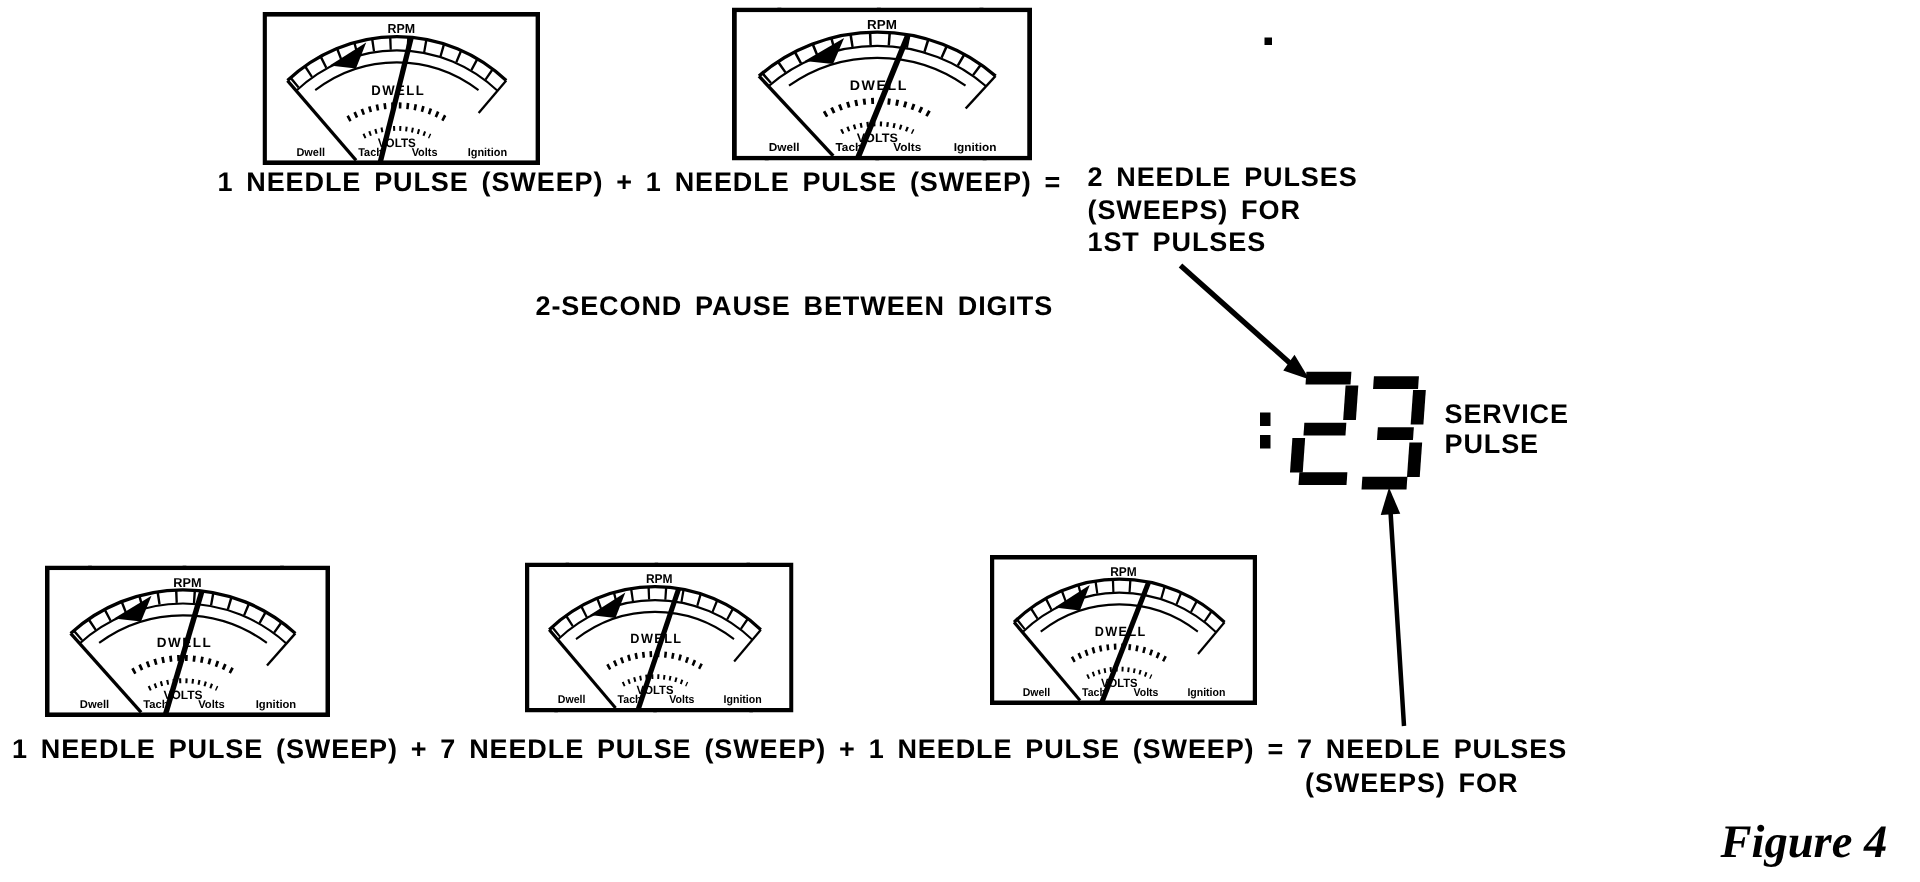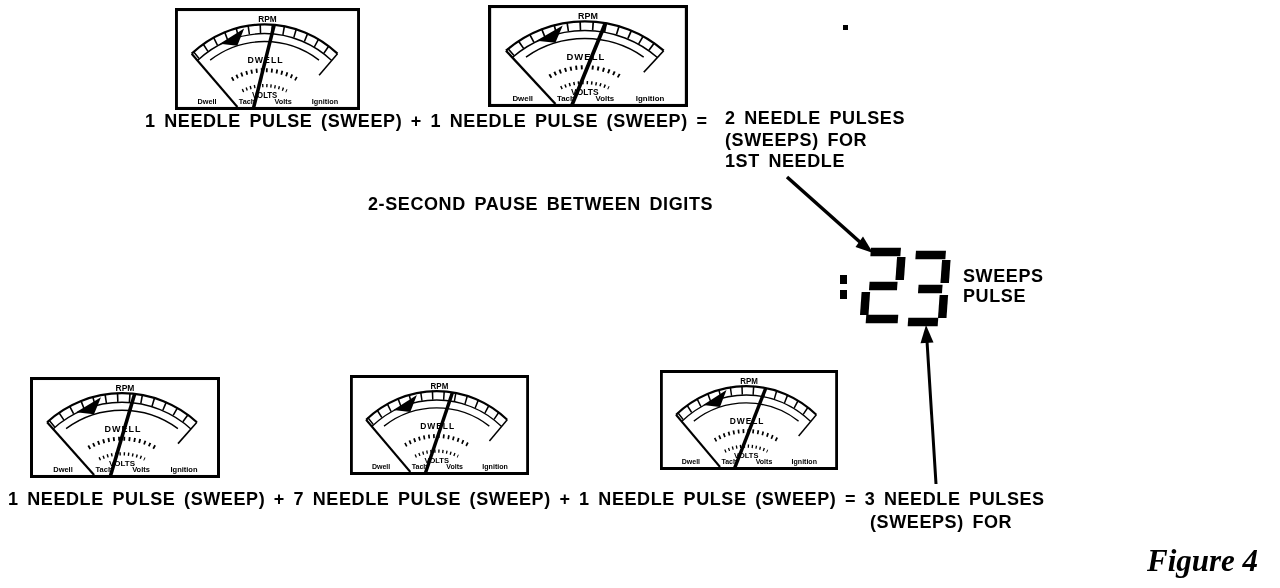--- a/index.html
+++ b/index.html
@@ -62,24 +62,24 @@
   </svg>
   <svg class="meter" style="left:488px;top:5px;" width="200" height="102" viewBox="0 0 190 100" preserveAspectRatio="none">
     <use href="#meter-art"></use>
     <line x1="80" y1="99" x2="106" y2="17" stroke="#000" stroke-width="3.6" transform="rotate(4 92 95)"></line>
   </svg>
 
   <div class="txt" style="left:145px;top:111px;">1 NEEDLE PULSE (SWEEP) + 1 NEEDLE PULSE (SWEEP) =</div>
   <div class="txt result-block" style="left:725px;top:108px;">
     <div>2 NEEDLE PULSES</div>
     <div>(SWEEPS) FOR</div>
-    <div>1ST NEEDLE</div>
+    <div>1ST PULSES</div>
   </div>
 
-  <div class="txt" style="left:368px;top:194px;">2-SECOND PAUSE BETWEEN DIGITS</div>
+  <div class="txt" style="left:357px;top:194px;">2-SECOND PAUSE BETWEEN DIGITS</div>
 
   <svg class="sevenseg" style="left:836px;top:245px;" width="116" height="82" viewBox="0 0 116 82" role="img" aria-label=":23">
     <g>
       <rect x="4" y="30" width="7" height="9"></rect>
       <rect x="4" y="45" width="7" height="9"></rect>
     </g>
     <g transform="translate(26,2) skewX(-4)">
       <path d="M9,5 H39"></path>
       <path d="M40,10 V33"></path>
       <path d="M10,39 H38"></path>
@@ -89,40 +89,40 @@
     <g transform="translate(72,5) skewX(-4)">
       <path d="M8,5 H38"></path>
       <path d="M39,10 V33"></path>
       <path d="M13,39 H37"></path>
       <path d="M39,45 V68"></path>
       <path d="M5,72 H35"></path>
     </g>
   </svg>
 
   <div class="txt" style="left:963px;top:266px;line-height:20px;">
-    <div>SWEEPS</div>
+    <div>SERVICE</div>
     <div>PULSE</div>
   </div>
 
   <svg class="meter" style="left:30px;top:377px;" width="190" height="101" viewBox="0 0 190 100" preserveAspectRatio="none">
     <use href="#meter-art"></use>
     <line x1="80" y1="99" x2="106" y2="17" stroke="#000" stroke-width="3.6" transform="rotate(-1 92 95)"></line>
   </svg>
   <svg class="meter" style="left:350px;top:375px;" width="179" height="100" viewBox="0 0 190 100" preserveAspectRatio="none">
     <use href="#meter-art"></use>
     <line x1="80" y1="99" x2="106" y2="17" stroke="#000" stroke-width="3.6" transform="rotate(2 92 95)"></line>
   </svg>
   <svg class="meter" style="left:660px;top:370px;" width="178" height="100" viewBox="0 0 190 100" preserveAspectRatio="none">
     <use href="#meter-art"></use>
     <line x1="80" y1="99" x2="106" y2="17" stroke="#000" stroke-width="3.6" transform="rotate(5 92 95)"></line>
   </svg>
 
   <div class="txt" style="left:8px;top:489px;">
     <span>1 NEEDLE PULSE (SWEEP) + 7 NEEDLE PULSE (SWEEP) + 1 NEEDLE PULSE (SWEEP) =</span>
-    <span>3 NEEDLE PULSES</span>
+    <span>7 NEEDLE PULSES</span>
   </div>
   <div class="txt" style="left:870px;top:512px;">(SWEEPS) FOR</div>
 
   <svg class="overlay" width="1280" height="588" viewBox="0 0 1280 588">
     <g>
       <line x1="787" y1="177" x2="861" y2="243" stroke="#000" stroke-width="3.5"></line>
       <polygon points="873,253 855.5,247 863,236.5" fill="#000"></polygon>
     </g>
     <g>
       <line x1="936" y1="484" x2="927" y2="341" stroke="#000" stroke-width="3"></line>

